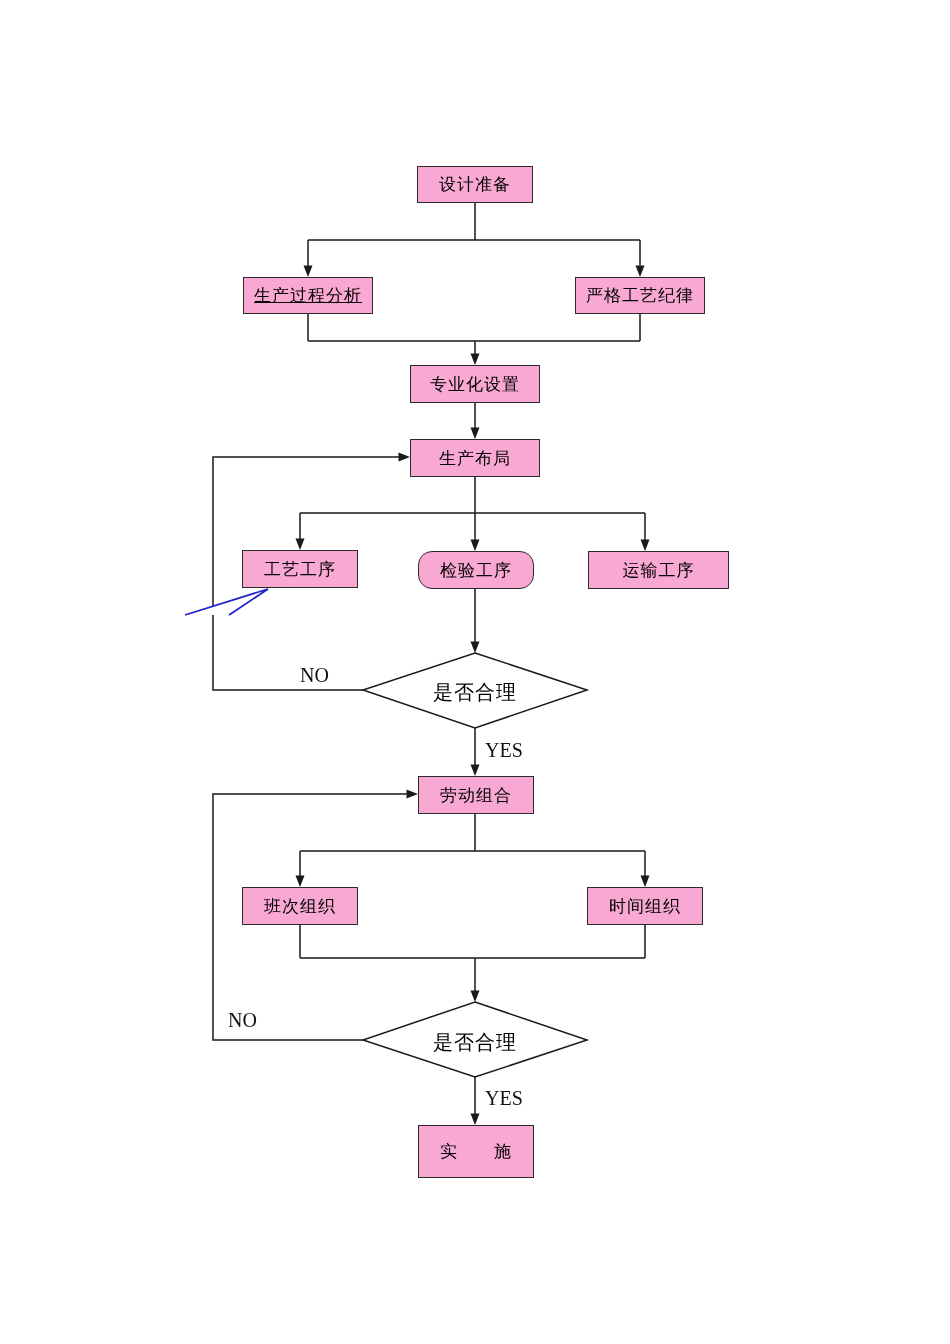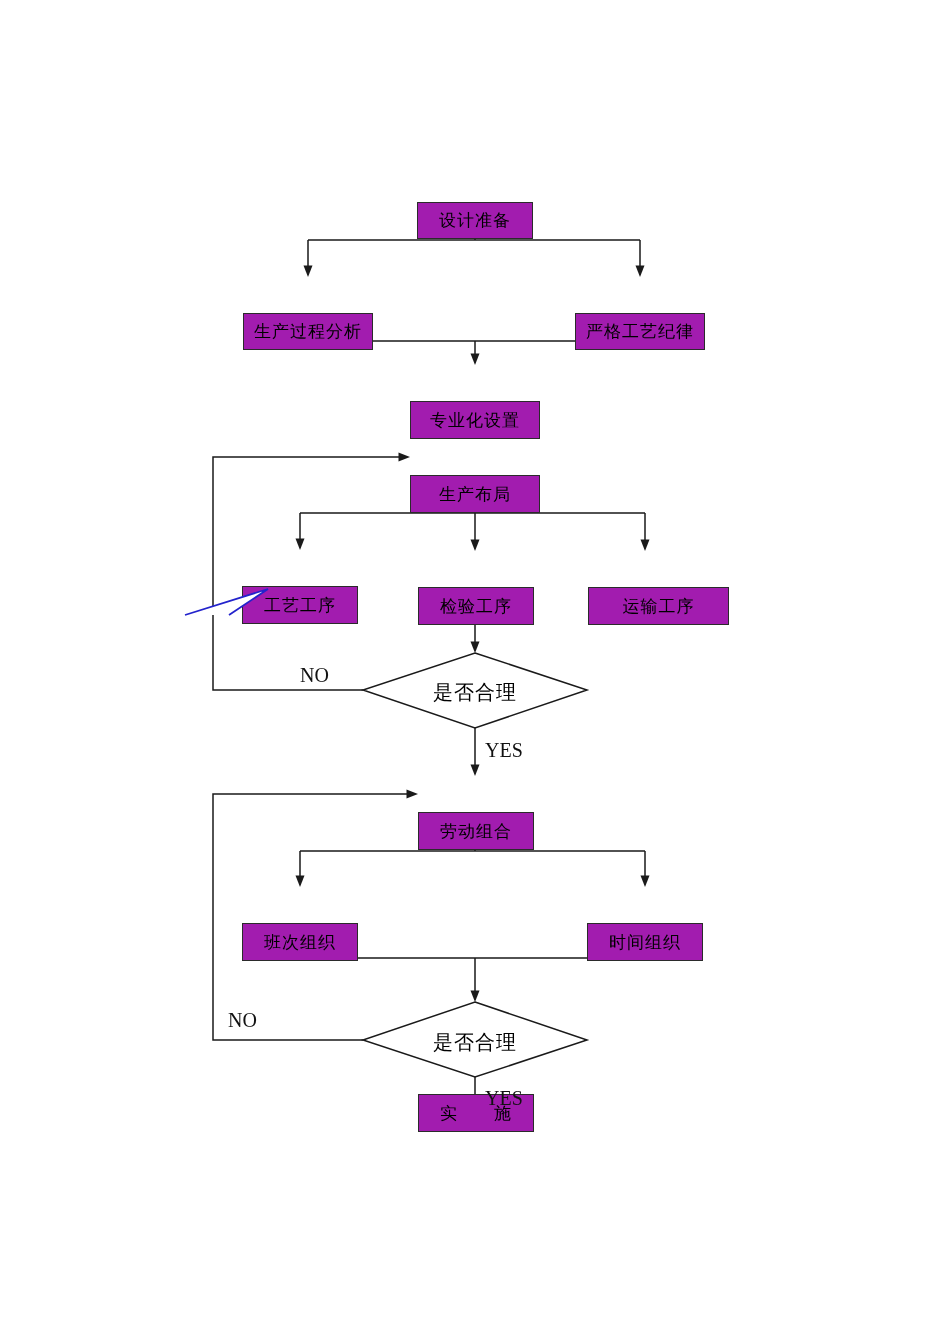--- a/index.html
+++ b/index.html
@@ -18,27 +18,26 @@
     letter-spacing:3px;
     color:#000;
     white-space:nowrap;
   }
   .layer{position:absolute;left:0;top:0;}
   #connector-layer{z-index:1;}
   #pointer-layer{z-index:3;pointer-events:none;}
   .node{
     position:absolute;
     box-sizing:border-box;
-    background:#a21caf;
+    background:#f9a8d4;
     border:1.5px solid #2b2b2b;
     display:flex;align-items:center;justify-content:center;
     font-size:17px;letter-spacing:1px;color:#000;
     z-index:2;
     white-space:nowrap;
-    margin-top:36px;
   }
   .diamond-label{
     position:absolute;
     width:120px;text-align:center;
     font-size:20px;letter-spacing:1px;color:#000;
     z-index:2;white-space:nowrap;
   }
   .edge-label{
     position:absolute;
     font-size:20px;color:#111;
@@ -108,31 +107,31 @@
       <polygon points="398.5,452.5 398.5,461.5 410,457"></polygon>
       <polygon points="406.5,789.5 406.5,798.5 418,794"></polygon>
     </g>
     <g fill="#ffffff" stroke="#1a1a1a" stroke-width="1.5">
       <polygon points="475,653 587,690 475,728 363,690"></polygon>
       <polygon points="475,1002 587,1040 475,1077 363,1040"></polygon>
     </g>
   </svg>
 
   <div class="node" style="left:417px;top:166px;width:116px;height:37px;">设计准备</div>
-  <div class="node" style="left:243px;top:277px;width:130px;height:37px;">生产过程分析</div>
+  <div class="node" style="left:243px;top:277px;width:130px;height:37px;text-decoration:underline;">生产过程分析</div>
   <div class="node" style="left:575px;top:277px;width:130px;height:37px;">严格工艺纪律</div>
   <div class="node" style="left:410px;top:365px;width:130px;height:38px;">专业化设置</div>
   <div class="node" style="left:410px;top:439px;width:130px;height:38px;">生产布局</div>
   <div class="node" style="left:242px;top:550px;width:116px;height:38px;">工艺工序</div>
-  <div class="node" style="left:418px;top:551px;width:116px;height:38px;">检验工序</div>
+  <div class="node" style="left:418px;top:551px;width:116px;height:38px;border-radius:14px;">检验工序</div>
   <div class="node" style="left:588px;top:551px;width:141px;height:38px;">运输工序</div>
   <div class="node" style="left:418px;top:776px;width:116px;height:38px;">劳动组合</div>
   <div class="node" style="left:242px;top:887px;width:116px;height:38px;">班次组织</div>
   <div class="node" style="left:587px;top:887px;width:116px;height:38px;">时间组织</div>
-  <div class="node" style="left:418px;top:1058px;width:116px;height:38px;font-family:Liberation Serif, serif;">实　　施</div>
+  <div class="node" style="left:418px;top:1125px;width:116px;height:53px;font-family:Liberation Serif, serif;">实　　施</div>
 
   <div class="diamond-label" style="left:415px;top:679px;">是否合理</div>
   <div class="diamond-label" style="left:415px;top:1029px;">是否合理</div>
 
   <div class="edge-label" style="left:300px;top:664px;">NO</div>
   <div class="edge-label" style="left:485px;top:739px;">YES</div>
   <div class="edge-label" style="left:228px;top:1009px;">NO</div>
   <div class="edge-label" style="left:485px;top:1087px;">YES</div>
 
   <svg id="pointer-layer" class="layer" width="950" height="1344" viewBox="0 0 950 1344">

